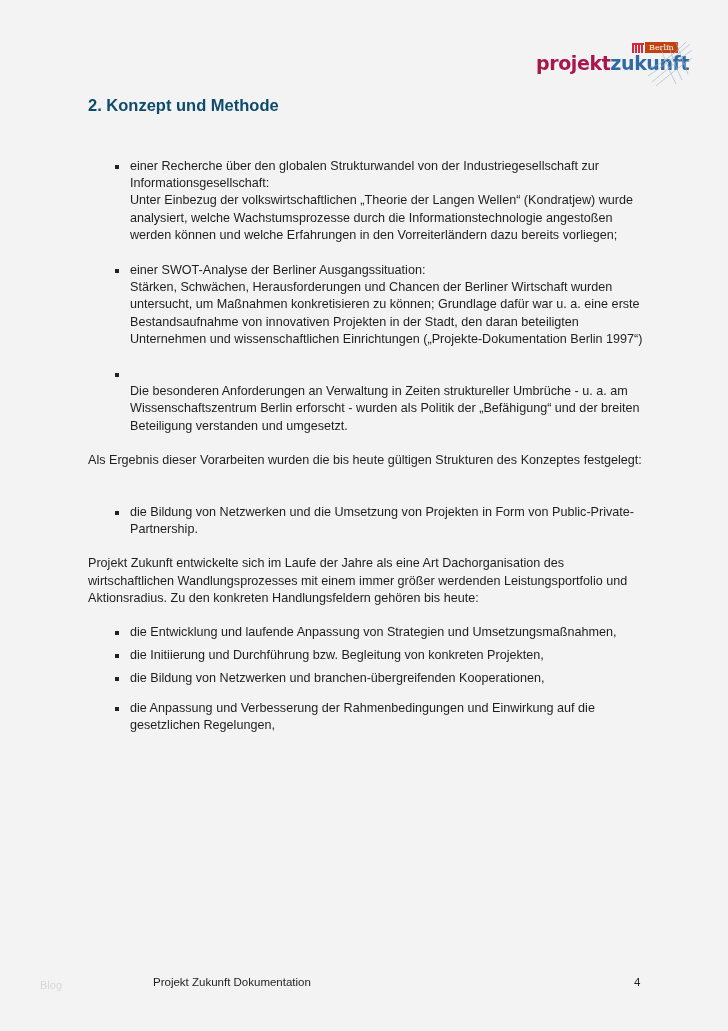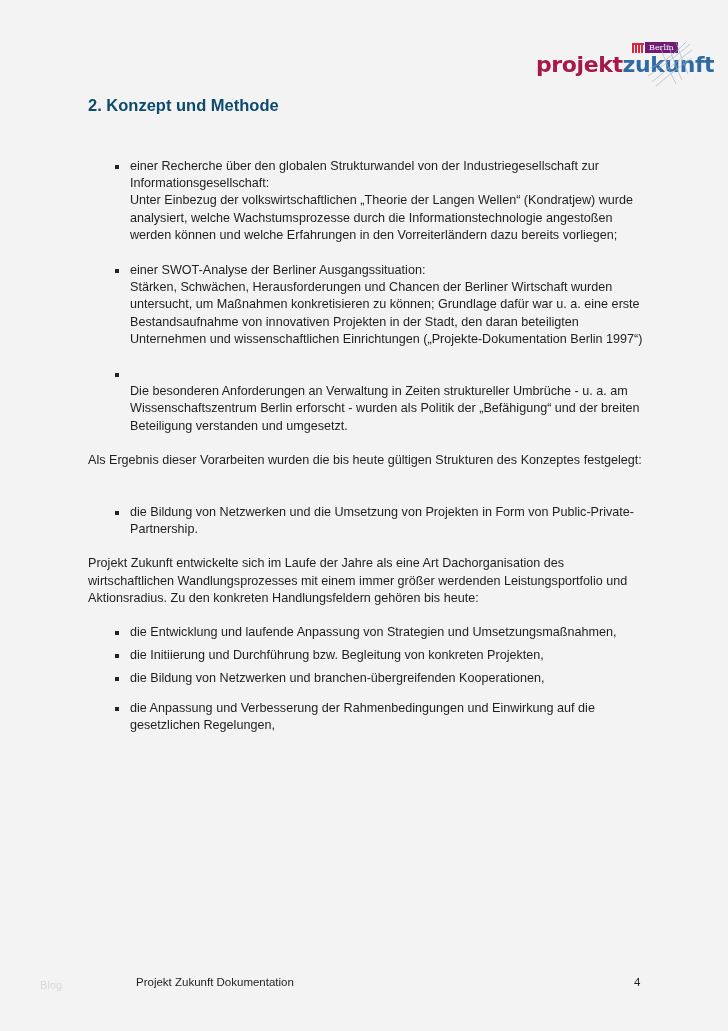--- a/index.html
+++ b/index.html
@@ -21,21 +21,21 @@
       top: 38px;
       width: 160px;
       height: 54px;
     }
     .logo .word {
       position: absolute;
       left: 0;
       top: 14px;
       font-family: "DejaVu Sans", sans-serif;
       font-weight: bold;
-      font-size: 22px;
+      font-size: 19px;
       letter-spacing: -0.4px;
     }
     .logo .word .p1 { color: #a8174a; }
     .logo .word .p2 { color: #2f6aa4; }
     .logo .badge {
       position: absolute;
       left: 96px;
       top: 4px;
       height: 11px;
       display: flex;
@@ -43,21 +43,21 @@
     }
     .logo .badge .gate {
       width: 12px;
       height: 10px;
       border-top: 2px solid #d9263f;
       box-sizing: border-box;
       background: repeating-linear-gradient(90deg, #d9263f 0 1.5px, transparent 1.5px 3px);
       margin-right: 1px;
     }
     .logo .badge .berlin {
-      background: #701a75;
+      background: #c2410c;
       color: #ffffff;
       font-family: "DejaVu Serif", serif;
       font-size: 8px;
       line-height: 11px;
       padding: 0 4px;
     }
     .logo svg.swoosh {
       position: absolute;
       left: 110px;
       top: 0px;
@@ -105,21 +105,21 @@
     .gap-xs { height: 6px; }
     .footer-left {
       position: absolute;
       left: 40px;
       top: 979px;
       font-size: 11px;
       color: #d8d8d8;
     }
     .footer-title {
       position: absolute;
-      left: 88px;
+      left: 105px;
       top: 976px;
       font-size: 11.5px;
       color: #1e1e1e;
       padding-left: 48px;
     }
     .footer-page {
       position: absolute;
       left: 634px;
       top: 976px;
       font-size: 11.5px;

